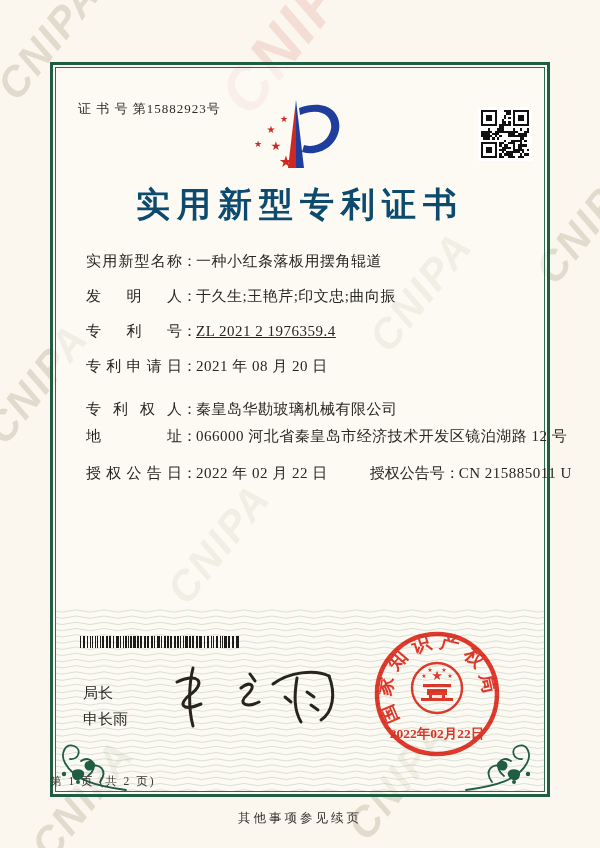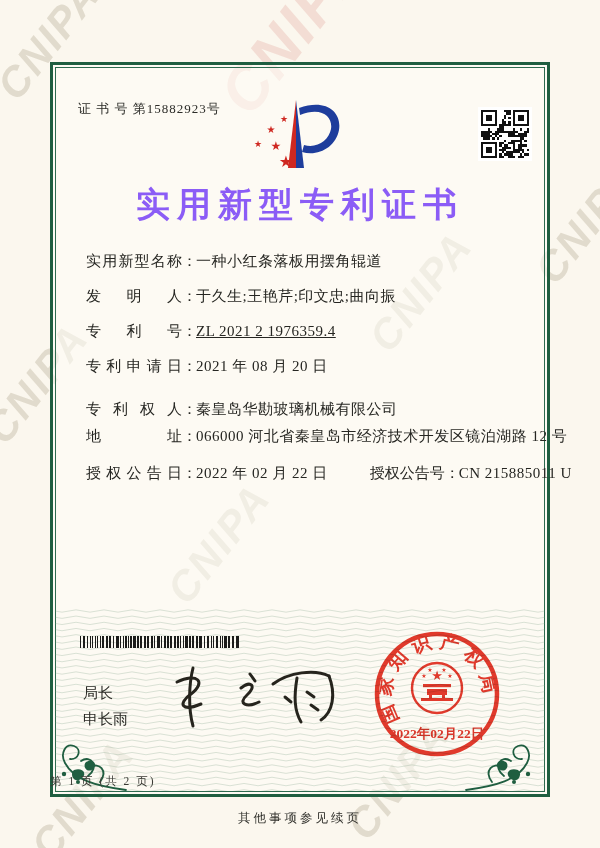--- a/index.html
+++ b/index.html
@@ -21,21 +21,21 @@
 
   .panel { position:absolute; left:50px; top:62px; width:500px; height:629px; z-index:3; }
   .panel > * { position:absolute; }
 
   .certno { left:28px; top:38px; font-size:13px; color:#2c2c28; letter-spacing:1px; }
 
   .logo { left:188px; top:30px; width:124px; height:92px; }
   .qr { left:428px; top:45px; width:54px; height:54px; background:#fff; padding:3px; }
 
   .title { left:0; top:120px; width:100%; text-align:center; font-size:34px;
-           font-weight:600; color:#8b5cf6; letter-spacing:7px; }
+           font-weight:600; color:#0c4a6e; letter-spacing:7px; }
 
   .fields { left:36px; top:190px; width:440px; font-size:15px; color:#262622; }
   .frow { position:absolute; left:0; white-space:nowrap; }
   .flabel { display:inline-block; width:96px; text-align:justify; text-align-last:justify; }
   .fcolon { display:inline-block; width:14px; }
   .fvalue { letter-spacing:0.5px; }
   .gap { display:inline-block; width:42px; }
 
   .paras { left:30px; top:434px; width:428px; font-size:13.5px; line-height:22px;
            color:#33332d; font-style:italic; }

